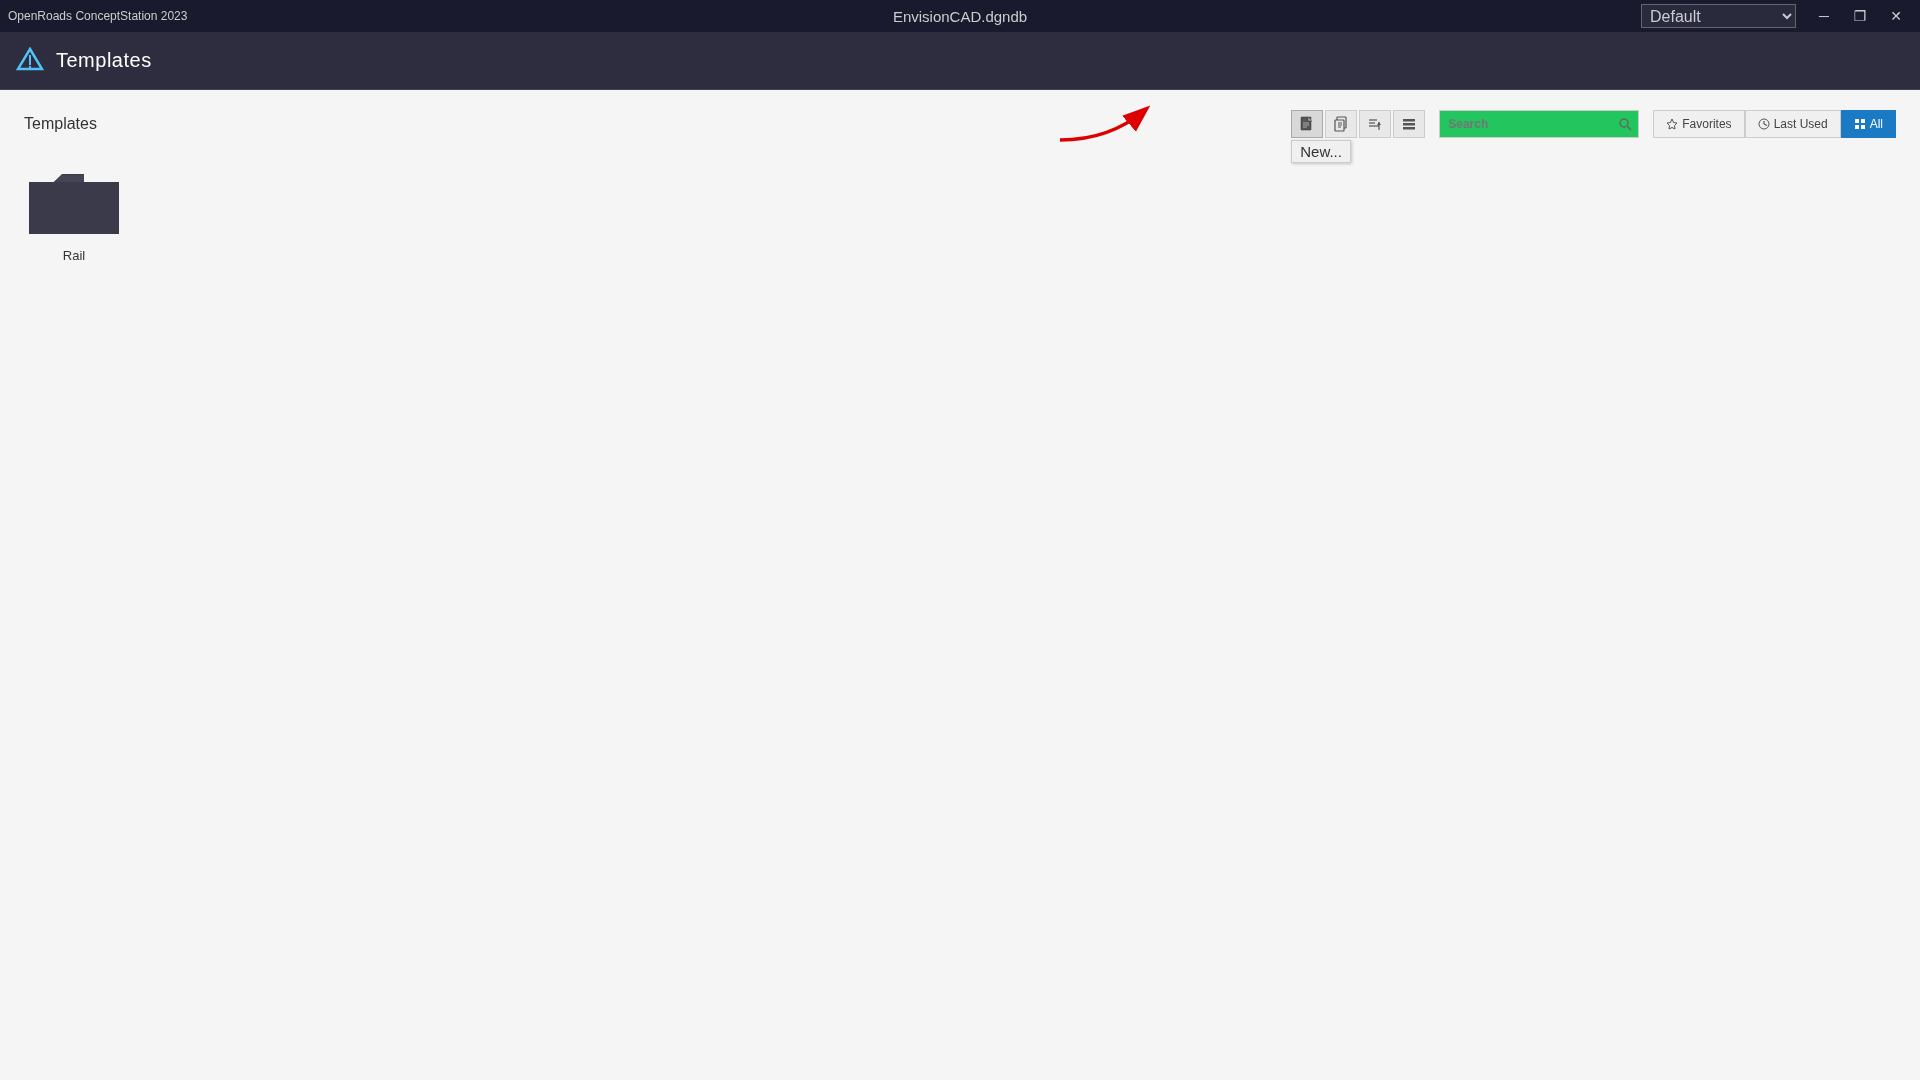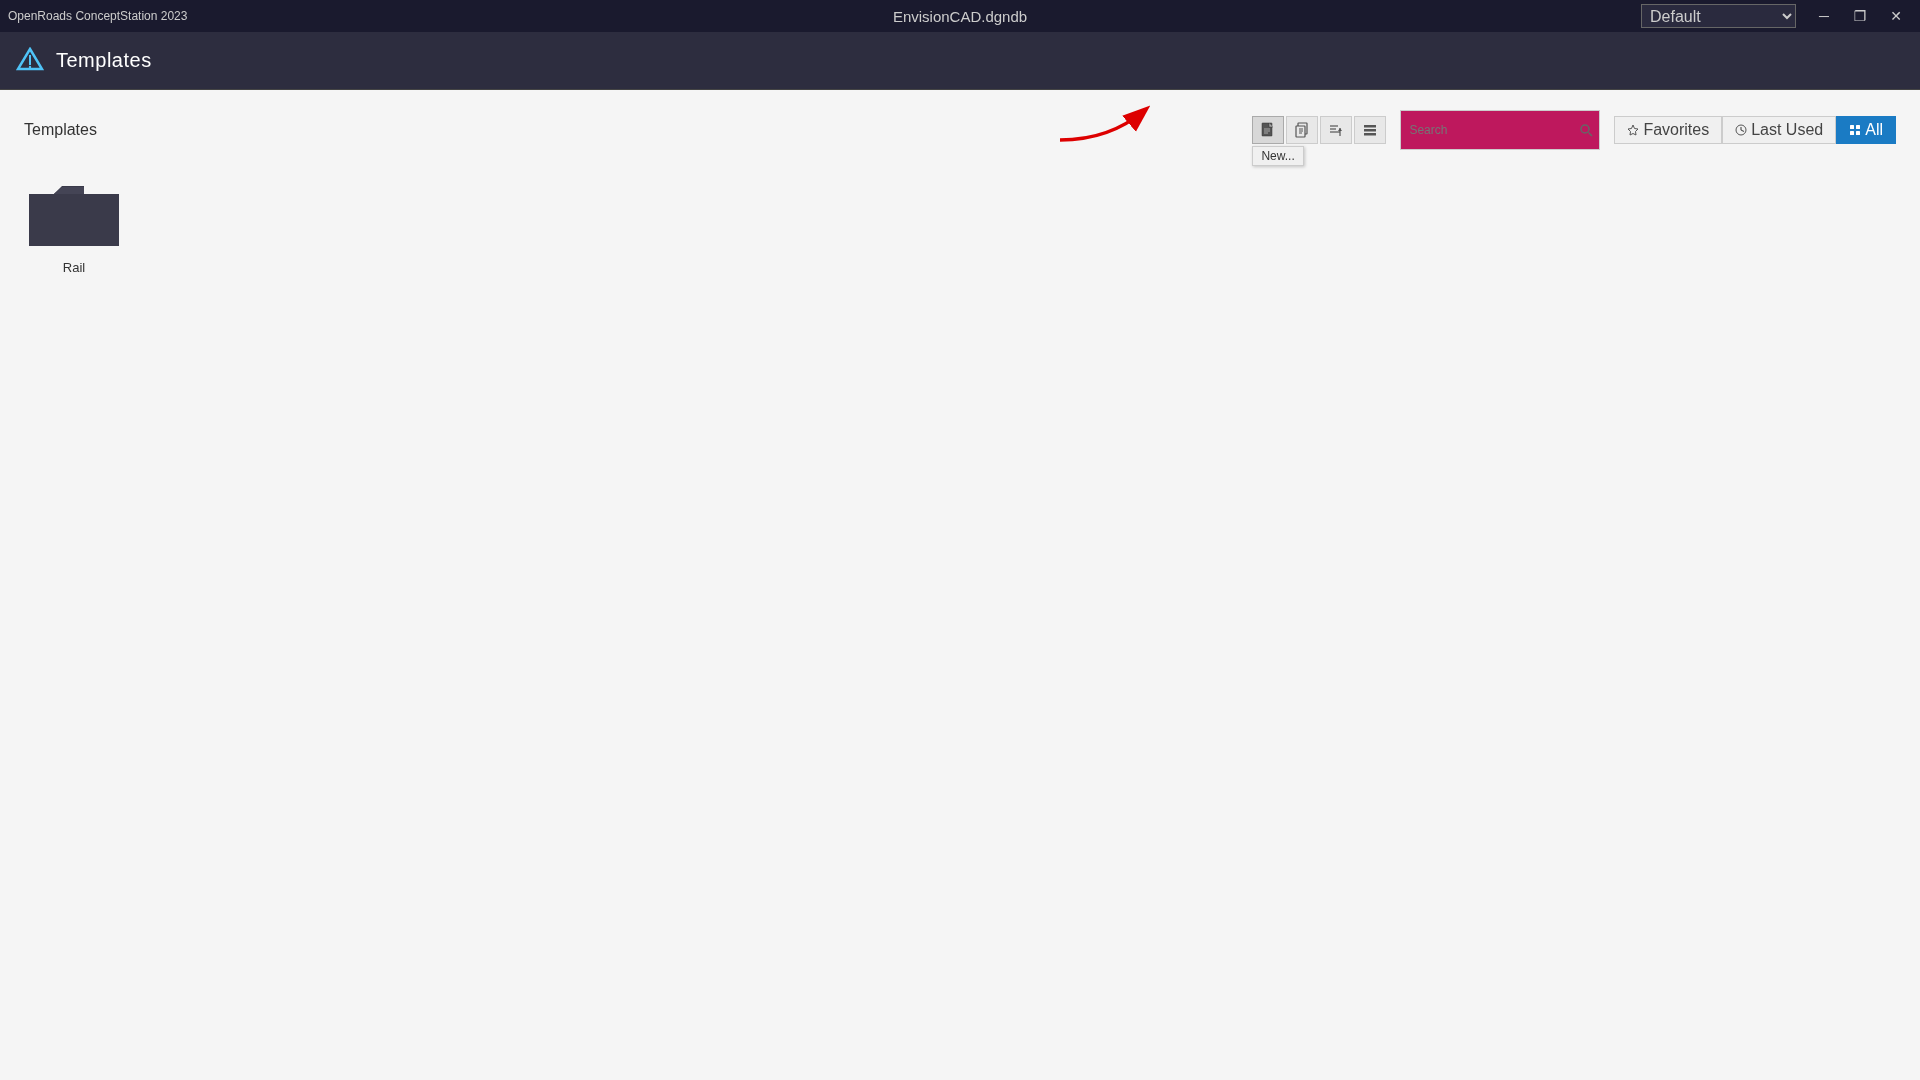--- a/index.html
+++ b/index.html
@@ -118,42 +118,43 @@
     .toolbar-btn.active { background: #c8c8c8; border-color: #aaa; }
 
     
     #new-tooltip {
       position: absolute;
       top: 30px;
       left: 0px;
       background: #f0f0f0;
       border: 1px solid #ccc;
       padding: 2px 8px;
-      font-size: 12px;
+      font-size: 15px;
       color: #333;
       white-space: nowrap;
       z-index: 10;
       box-shadow: 1px 1px 3px rgba(0,0,0,0.2);
     }
 
     
     #search-container {
       display: flex;
       align-items: center;
       margin-left: 12px;
       position: relative;
     }
     #search-input {
       width: 200px;
-      height: 40px;
+      height: 28px;
       border: 1px solid #ccc;
       padding: 0 28px 0 8px;
       font-size: 12px;
-      background: #be185d;
+      background: #22c55e;
       outline: none;
+      font-weight: bold;
     }
     #search-icon-btn {
       position: absolute;
       right: 2px;
       top: 50%;
       transform: translateY(-50%);
       background: transparent;
       border: none;
       cursor: pointer;
       color: #666;
@@ -171,21 +172,21 @@
       align-items: center;
       gap: 0;
       margin-left: 12px;
     }
     .filter-btn {
       height: 28px;
       padding: 0 12px;
       border: 1px solid #ccc;
       background: #f0f0f0;
       cursor: pointer;
-      font-size: 16px;
+      font-size: 12px;
       color: #444;
       display: flex;
       align-items: center;
       gap: 4px;
       white-space: nowrap;
     }
     .filter-btn.active {
       background: #1a7bc4;
       color: #ffffff;
       border-color: #1a7bc4;

